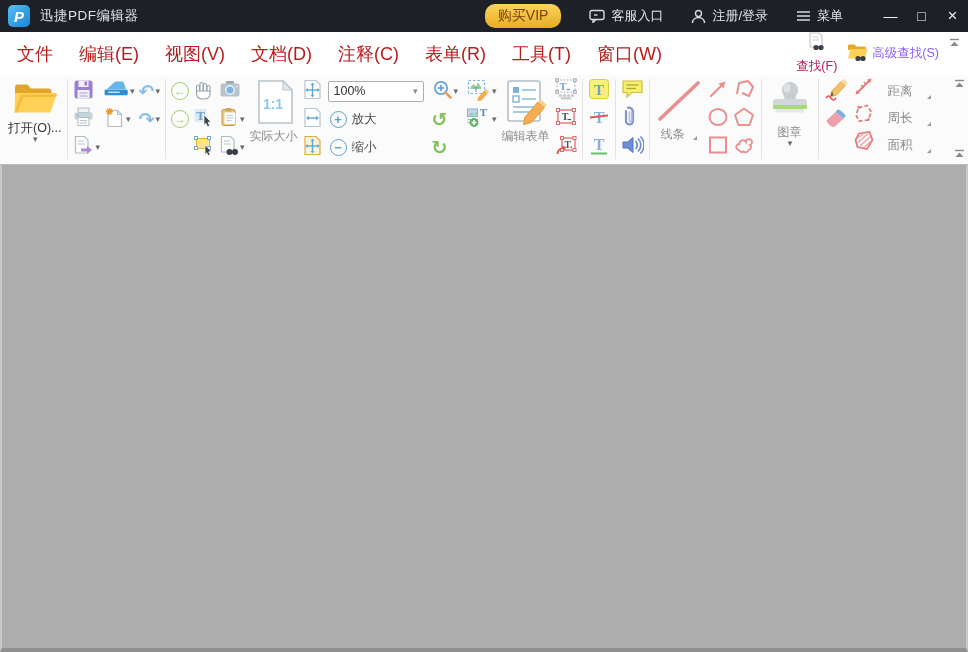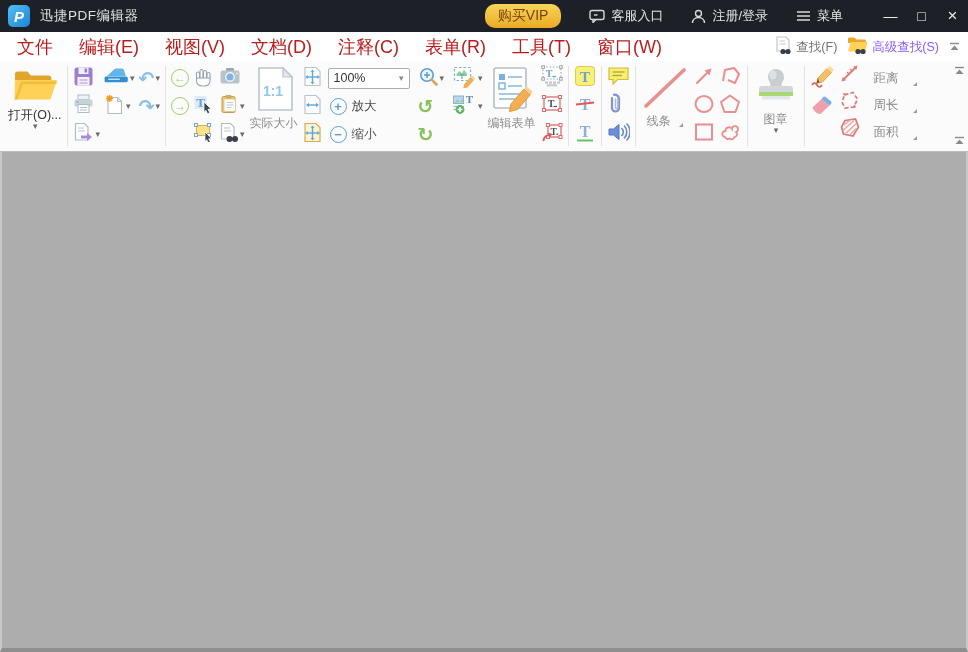--- a/index.html
+++ b/index.html
@@ -18,40 +18,40 @@
   .tb-item { display:flex; align-items:center; gap:6px; font-size:13px; margin-right:28px; color:#e2e2e2; }
   .tb-item svg { display:block; }
   .win-controls { display:flex; margin-left:4px; }
   .win-btn { width:31px; height:32px; display:flex; align-items:center; justify-content:center; font-size:14px; color:#ececec; }
 
   
   .menubar { flex:0 0 30px; background:#ffffff; display:flex; align-items:center; padding:0 4px; }
   .menu-item { padding:8px 13px; font-size:18px; color:#b91c1c; height:30px; display:flex; align-items:center; }
   .menu-right { margin-left:auto; display:flex; align-items:center; }
   .find-btn { display:flex; align-items:center; gap:4px; font-size:12.5px; margin-right:10px; }
-  .find-dim { color:#737373; }
+  .find-dim { color:#be185d;flex-direction:column; }
   .find-dark { color:#8b5cf6; }
   .chev-top { align-self:flex-start; margin:2px 4px 0 0; }
 
   
   .toolbar { flex:0 0 90px; background:#fbfbfb; border-bottom:1px solid #bcbcbc; display:flex;
              align-items:flex-start; padding:2px 14px 0 5px; position:relative; }
   .divider { flex:0 0 1px; width:1px; height:80px; background:#e3e3e3; margin:2px 3px 0; }
   .tcol { display:flex; flex-direction:column; }
   .cell { height:28px; display:flex; align-items:center; padding:0 2px; }
   .caret { font-size:9px; color:#6a6a6a; margin-left:1px; line-height:1; }
   .bigbtn { display:flex; flex-direction:column; align-items:center; padding:2px 3px 0; }
   .biglabel { font-size:12px; color:#8d8d8d; margin-top:0; white-space:nowrap; line-height:14px; }
   .biglabel-dark { color:#333; font-size:12.5px; }
   .glyph-undo { font-size:19px; color:#88bfe9; font-weight:bold; line-height:1; }
   .gcirc { width:18px; height:18px; border-radius:50%; border:1.5px solid #a3cf6d; color:#a3cf6d;
            display:flex; align-items:center; justify-content:center; font-size:12px; line-height:1; }
   .zcirc { width:17px; height:17px; border-radius:50%; border:1.5px solid #5b9fd6; color:#5b9fd6;
            display:flex; align-items:center; justify-content:center; font-size:13px; line-height:1; font-weight:bold; }
-  .combo { width:82px; height:21px; border:1px solid #aeaeae; background:#fff; display:flex; align-items:center;
+  .combo { width:96px; height:21px; border:1px solid #aeaeae; background:#fff; display:flex; align-items:center;
            padding:0 5px; font-size:12.5px; color:#333; border-radius:2px; }
   .combo .caret { margin-left:auto; color:#888; }
   .zoomrow { display:flex; align-items:center; gap:5px; height:28px; font-size:12.5px; color:#4a4a4a; padding-left:4px; }
   .glyph-rot { font-size:19px; color:#86c158; font-weight:bold; line-height:1; }
   .measrow { display:flex; align-items:flex-end; gap:14px; height:27px; font-size:12.5px; color:#8a8a8a; padding-bottom:4px; }
   .cornermark { width:0; height:0; border-right:4px solid #9a9a9a; border-top:4px solid transparent; margin-bottom:1px; }
   .chevwrap { position:absolute; right:3px; display:flex; }
   .chevwrap.top { top:4px; } .chevwrap.bottom { bottom:5px; }
 
   

